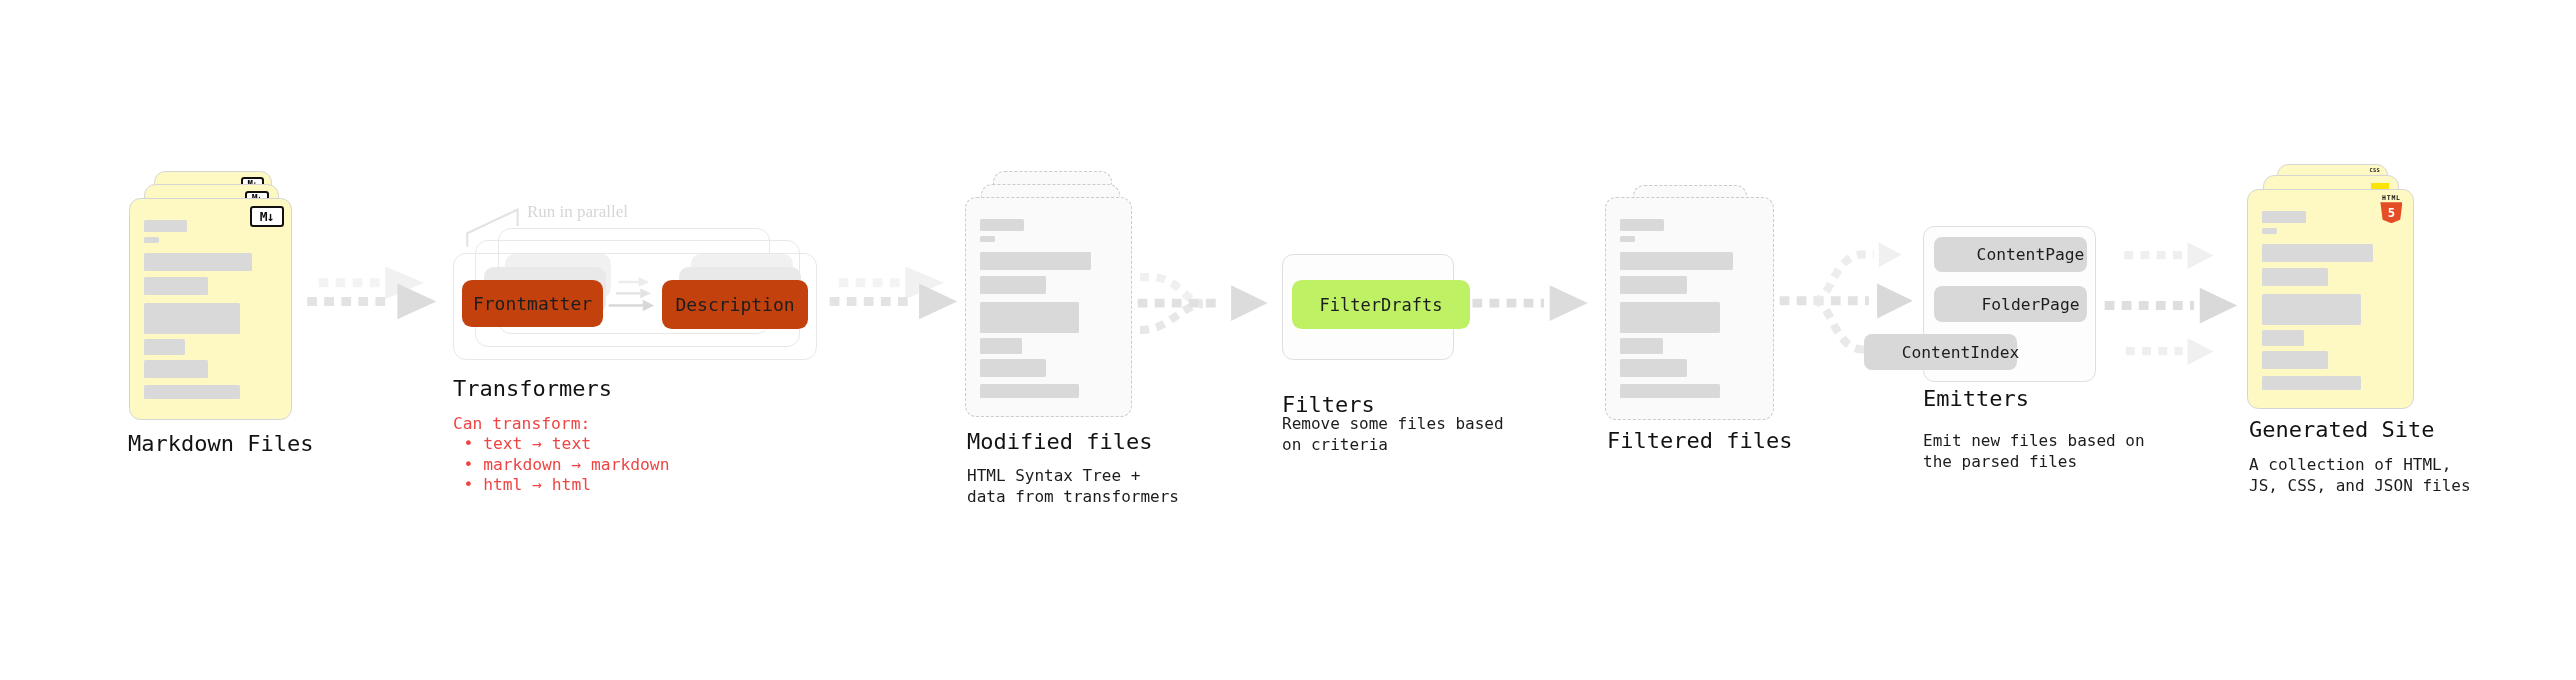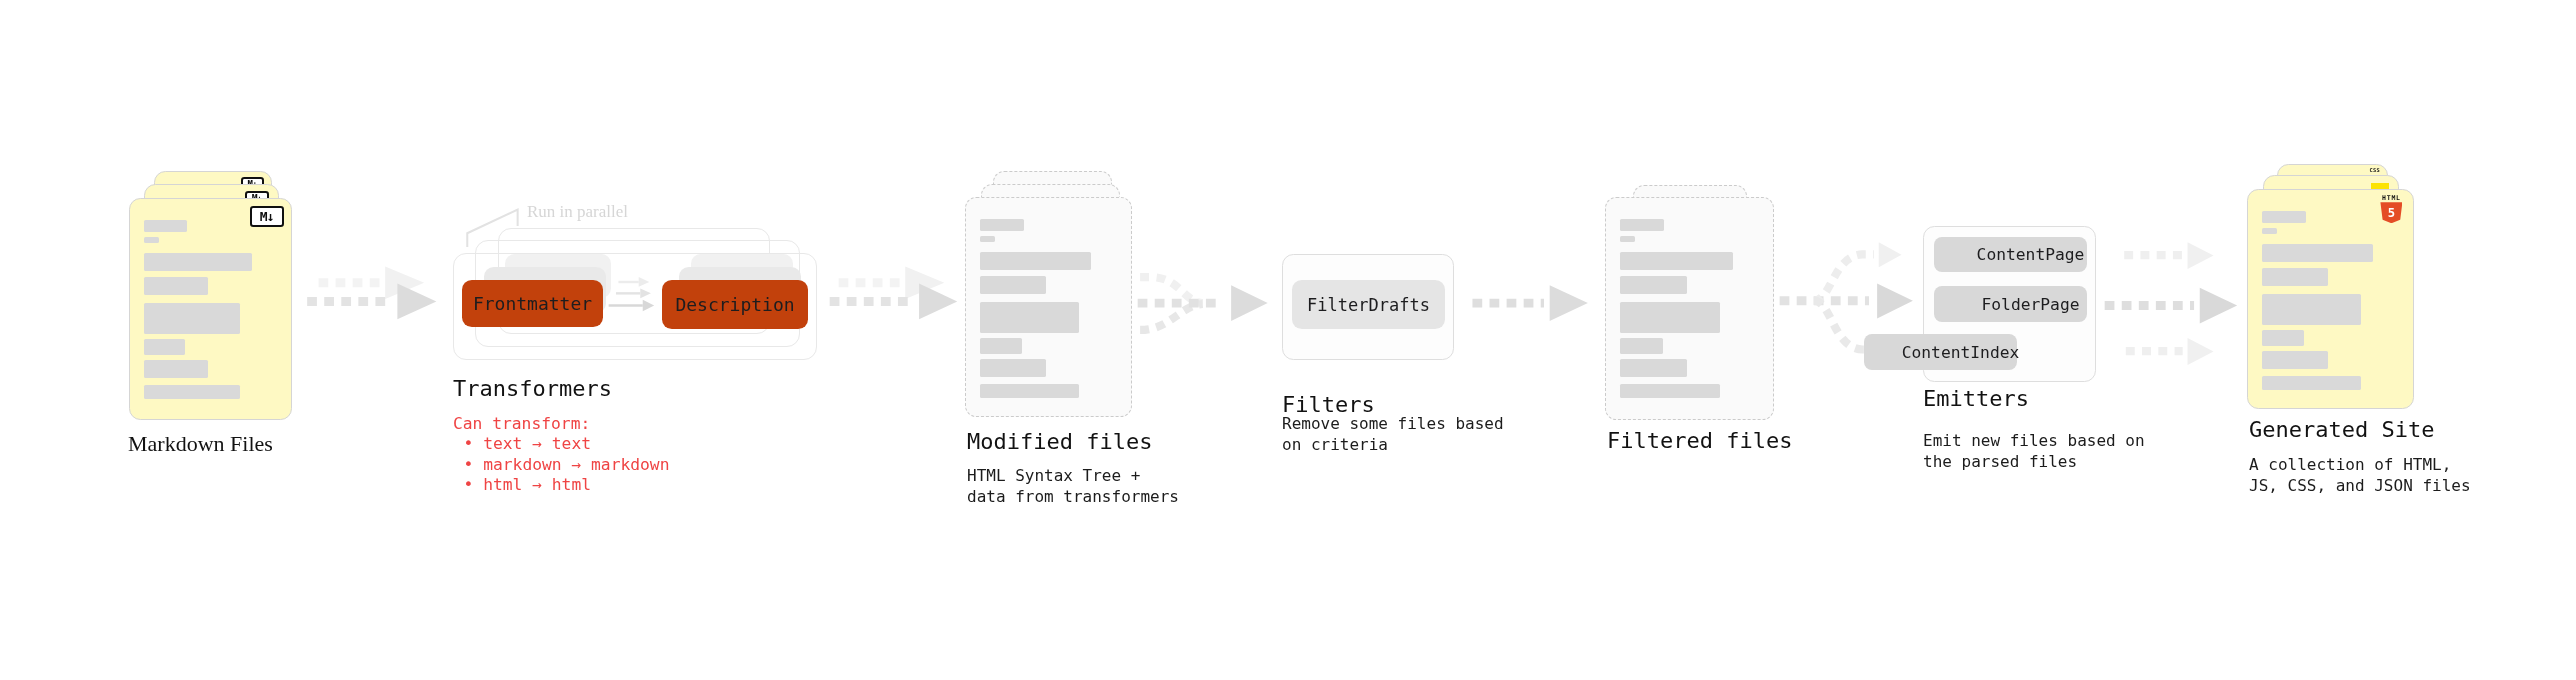--- a/index.html
+++ b/index.html
@@ -135,21 +135,21 @@
       <i class="b1"></i>
         <i class="b2"></i>
         <i class="b3"></i>
         <i class="b4"></i>
         <i class="b5"></i>
         <i class="b6"></i>
         <i class="b7"></i>
         <i class="b8"></i>
     </div>
   </div>
-  <div class="h" style="left:128px;top:430px;font-family:Liberation Serif, serif;">Markdown Files</div>
+  <div class="h" style="left:128px;top:430px;">Markdown Files</div>
 
   <div class="note" style="left:527px;top:202px;">Run in parallel</div>
   <div class="tbox" style="left:498px;top:228px;width:272px;height:106px;"></div>
   <div class="tbox" style="left:475px;top:240px;width:325px;height:107px;"></div>
   <div class="tbox" style="left:453px;top:253px;width:364px;height:107px;"></div>
 
   <div class="pill g2" style="left:505px;top:254px;width:106px;height:44px;"></div>
   <div class="pill g1" style="left:484px;top:267px;width:122px;height:46px;"></div>
   <div class="pill" style="left:462px;top:280px;width:141px;height:47px;">Frontmatter</div>
 
@@ -179,21 +179,21 @@
         <i class="b8"></i>
     </div>
   </div>
   <div class="h" style="left:967px;top:428px;">Modified files</div>
   <div class="cap" style="left:967px;top:465px;">
     <div>HTML Syntax Tree +</div>
     <div>data from transformers</div>
   </div>
 
   <div class="panel" style="left:1282px;top:254px;width:172px;height:106px;"></div>
-  <div class="pill" style="left:1292px;top:280px;width:153px;height:49px;font-size:17px;background:#e5e5e5;">FilterDrafts</div>
+  <div class="pill" style="left:1292px;top:280px;width:178px;height:49px;font-size:17px;background:#bef264;">FilterDrafts</div>
   <div class="h" style="left:1282px;top:374px;margin-top:17px;">Filters</div>
   <div class="cap" style="left:1282px;top:413px;">
     <div>Remove some files based</div>
     <div>on criteria</div>
   </div>
 
   <div class="card dashed" style="left:1633px;top:185px;width:114px;height:98px;"></div>
   <div class="card dashed" style="left:1605px;top:197px;width:169px;height:223px;">
     <div class="bars">
       <i class="b1"></i>

